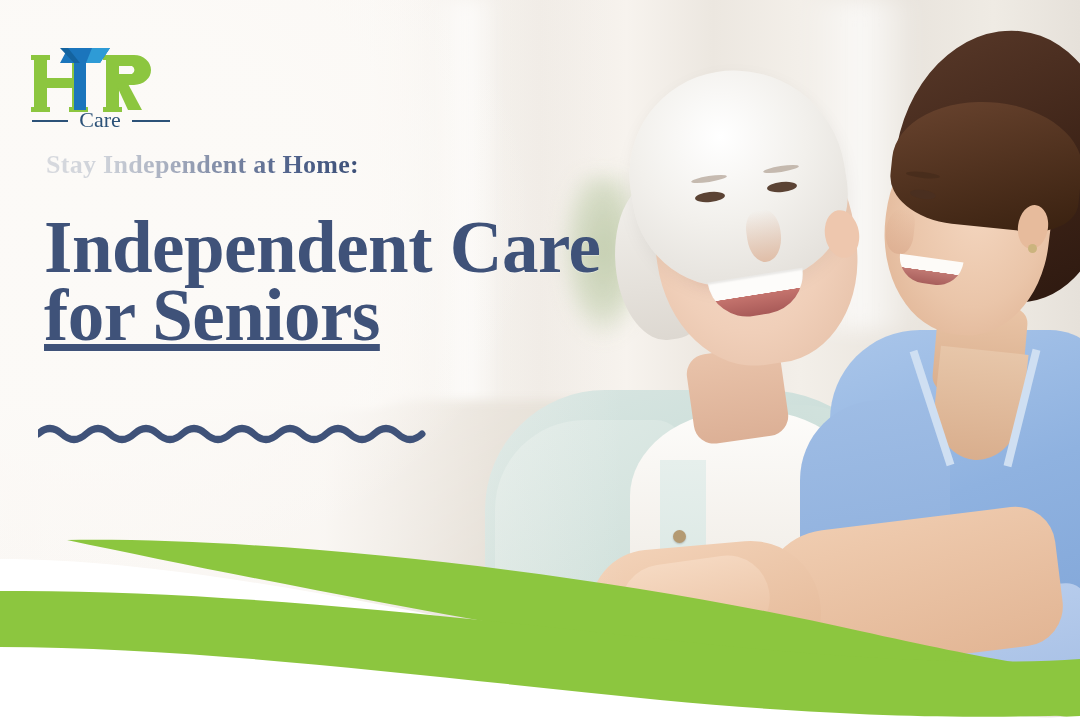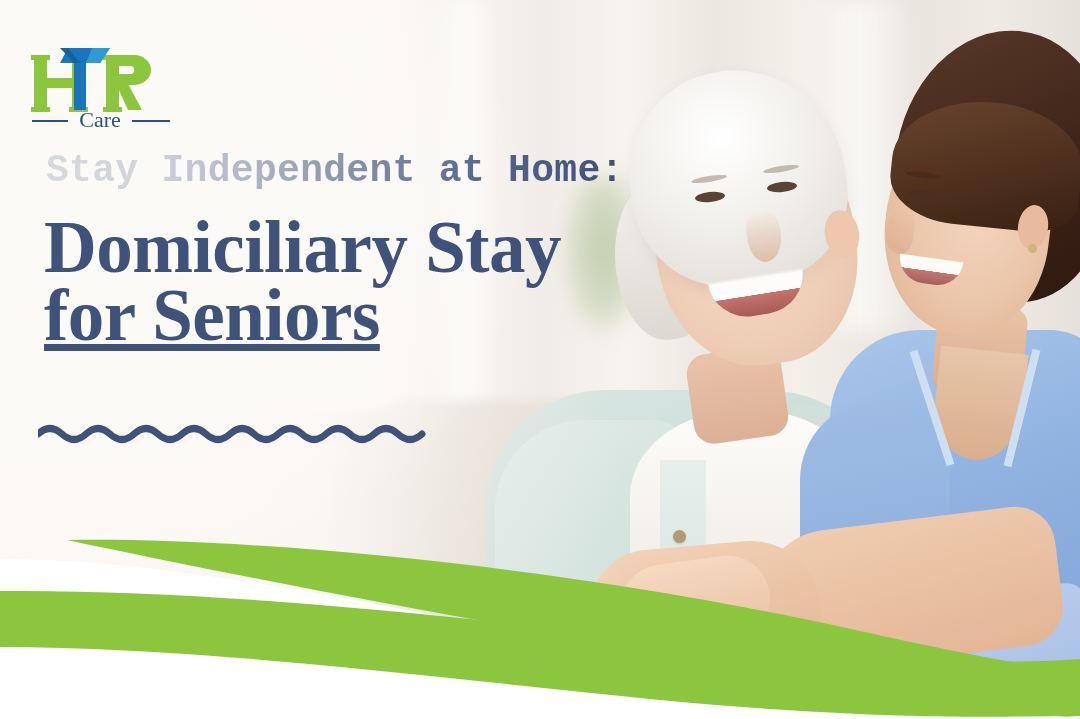--- a/index.html
+++ b/index.html
@@ -279,23 +279,23 @@
   
   .logo{
     position:absolute; left:30px; top:36px;
     width:160px; height:96px;
   }
   .logo svg{ display:block; }
 
   
   .eyebrow{
     position:absolute; left:46px; top:152px;
-    font-family:Liberation Mono, monospace;
+    font-family:Liberation Serif, serif;
     font-weight:700;
-    font-size:38px;
+    font-size:26px;
     letter-spacing:.3px;
     line-height:1;
     white-space:nowrap;
     background:linear-gradient(90deg,#d7d9de 0%, #cfd3da 18%, #a9b0c0 38%, #7b87a3 58%, #51638c 78%, #3d5078 100%);
     -webkit-background-clip:text;
     background-clip:text;
     color:transparent;
     -webkit-text-fill-color:transparent;
   }
 
@@ -415,21 +415,21 @@
         <line x1="2" y1="85" x2="38" y2="85" stroke="#2C5278" stroke-width="2"></line>
         <line x1="102" y1="85" x2="140" y2="85" stroke="#2C5278" stroke-width="2"></line>
       </g>
       <text x="70" y="91" text-anchor="middle" font-family="Liberation Serif, serif" font-size="22" fill="#2C5278">Care</text>
     </svg>
   </div>
 
   <div class="eyebrow">Stay Independent at Home:</div>
 
   <div class="headline">
-    <span class="l1">Domiciliary Stay</span>
+    <span class="l1">Independent Care</span>
     <span class="l2">for Seniors</span>
   </div>
 
   <svg class="wave-rule" viewBox="0 0 390 26" preserveAspectRatio="none" aria-hidden="true">
     <path d="M0 14
              q 12 -11 24 0 t 24 0 t 24 0 t 24 0 t 24 0 t 24 0 t 24 0 t 24 0
              t 24 0 t 24 0 t 24 0 t 24 0 t 24 0 t 24 0 t 24 0 t 24 0" fill="none" stroke="#3F5279" stroke-width="7" stroke-linecap="round"></path>
   </svg>
 
   <svg class="bottom-waves" viewBox="0 0 1080 200" preserveAspectRatio="none" aria-hidden="true">

